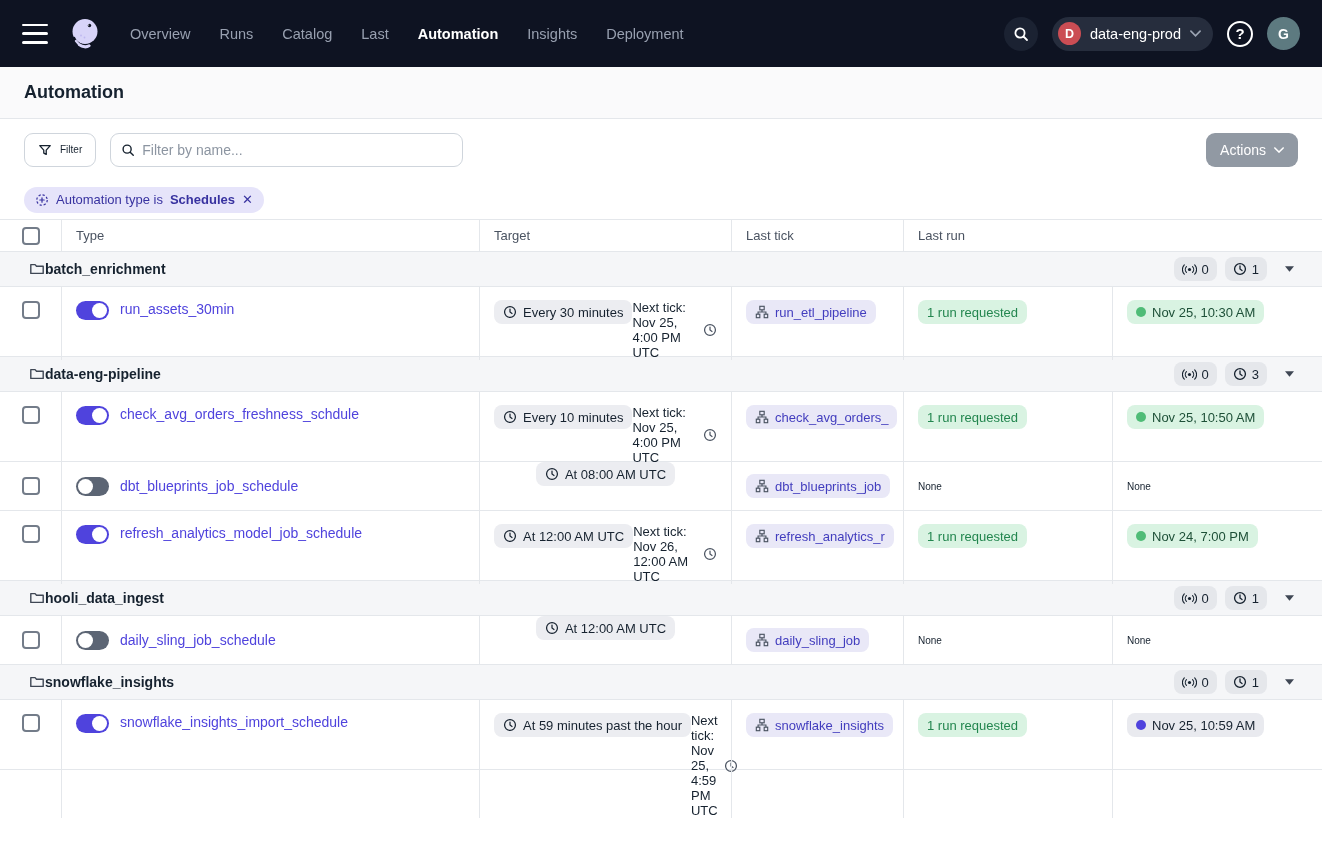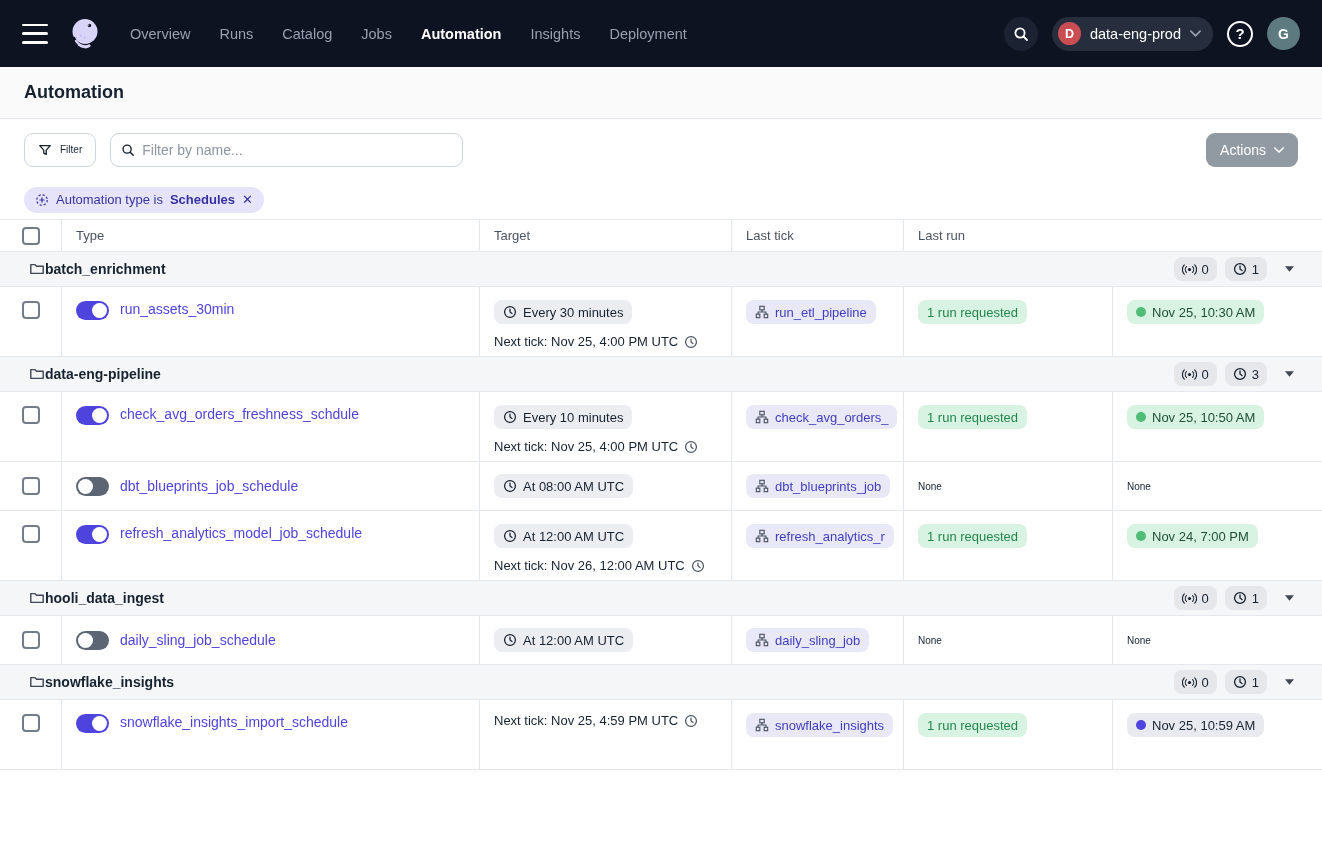--- a/index.html
+++ b/index.html
@@ -101,21 +101,21 @@
   .row.tall .name-cell{align-items:flex-start}
   .toggle{width:33px;height:19px;border-radius:10px;position:relative;cursor:pointer;flex:none}
   .row.tall .toggle{margin-top:1px}
   .toggle.on{background:var(--accent)}
   .toggle.off{background:#5C6574}
   .toggle .knob{position:absolute;top:2px;width:15px;height:15px;border-radius:50%;background:#fff}
   .toggle.on .knob{right:2px}
   .toggle.off .knob{left:2px}
   .name-link{font-size:14px;color:var(--link);text-decoration:none;cursor:pointer;line-height:19px}
 
-  .type-cell{flex-direction:column;gap:10px;align-items:flex-start !important}
+  .type-cell{flex-direction:row;gap:0;align-items:flex-start !important}
   .row.short .type-cell{justify-content:center}
   .pill{height:24px;border-radius:8px;display:inline-flex;align-items:center;gap:6px;
     padding:0 9px;font-size:13px;white-space:nowrap}
   .pill-type{background:var(--pill-gray);color:var(--text)}
   .pill-target{background:var(--pill-lav);color:#423DBE;cursor:pointer}
   .pill-tick{background:var(--pill-green);color:var(--green-text)}
   .pill-run{cursor:pointer}
   .pill-run.success{background:var(--pill-green);color:var(--green-dark)}
   .pill-run.started{background:#E9EAEF;color:var(--text)}
   .dot{width:10px;height:10px;border-radius:50%;flex:none}
@@ -142,21 +142,21 @@
       <path d="M10 26c3 5 9 6.5 13 4.5" stroke="#D8D4F8" stroke-width="2.4" fill="none" stroke-linecap="round"></path>
       <path d="M13 30c3.5 3 8 2.8 10.5.8" stroke="#D8D4F8" stroke-width="2.2" fill="none" stroke-linecap="round"></path>
       <circle cx="15" cy="20.5" r="0.9" fill="#BEB8F0"></circle>
         <circle cx="18.5" cy="22.5" r="0.9" fill="#BEB8F0"></circle>
     </svg>
   </span>
   <nav class="primary-nav">
       <a class="nav-item">Overview</a>
       <a class="nav-item">Runs</a>
       <a class="nav-item">Catalog</a>
-      <a class="nav-item">Jobs</a>
+      <a class="nav-item">Last</a>
       <a class="nav-item active">Automation</a>
       <a class="nav-item">Insights</a>
       <a class="nav-item">Deployment</a>
     </nav>
   <div class="nav-right">
     <button class="icon-circle">
       <svg width="16" height="16" viewBox="0 0 16 16">
           <circle cx="7" cy="7" r="4.6" fill="none" stroke="currentColor" stroke-width="1.8"></circle>
           <path d="M10.5 10.5L14 14" stroke="currentColor" stroke-width="1.8" stroke-linecap="round"></path>
         </svg>
@@ -627,20 +627,29 @@
     <div class="cb-cell">
           <span class="checkbox"></span>
         </div>
     <div class="cell name-cell">
       <span class="toggle on">
             <span class="knob"></span>
           </span>
       <a class="name-link">snowflake_insights_import_schedule</a>
     </div>
     <div class="cell type-cell">
+      <span class="pill pill-type">
+        <span>
+          <svg width="14" height="14" viewBox="0 0 16 16">
+                <circle cx="8" cy="8" r="6.2" fill="none" stroke="#16222F" stroke-width="1.4"></circle>
+                <path d="M8 4.6V8l2.3 1.7" fill="none" stroke="#16222F" stroke-width="1.4" stroke-linecap="round"></path>
+              </svg>
+        </span>
+        <span>At 59 minutes past the hour</span>
+      </span>
       <span class="next-tick">
         <span>Next tick: Nov 25, 4:59 PM UTC</span>
         <span>
           <svg width="14" height="14" viewBox="0 0 16 16">
                 <circle cx="8" cy="8" r="6.2" fill="none" stroke="#4A5361" stroke-width="1.4"></circle>
                 <path d="M8 4.6V8l2.3 1.7" fill="none" stroke="#4A5361" stroke-width="1.4" stroke-linecap="round"></path>
               </svg>
         </span>
       </span>
     </div>

